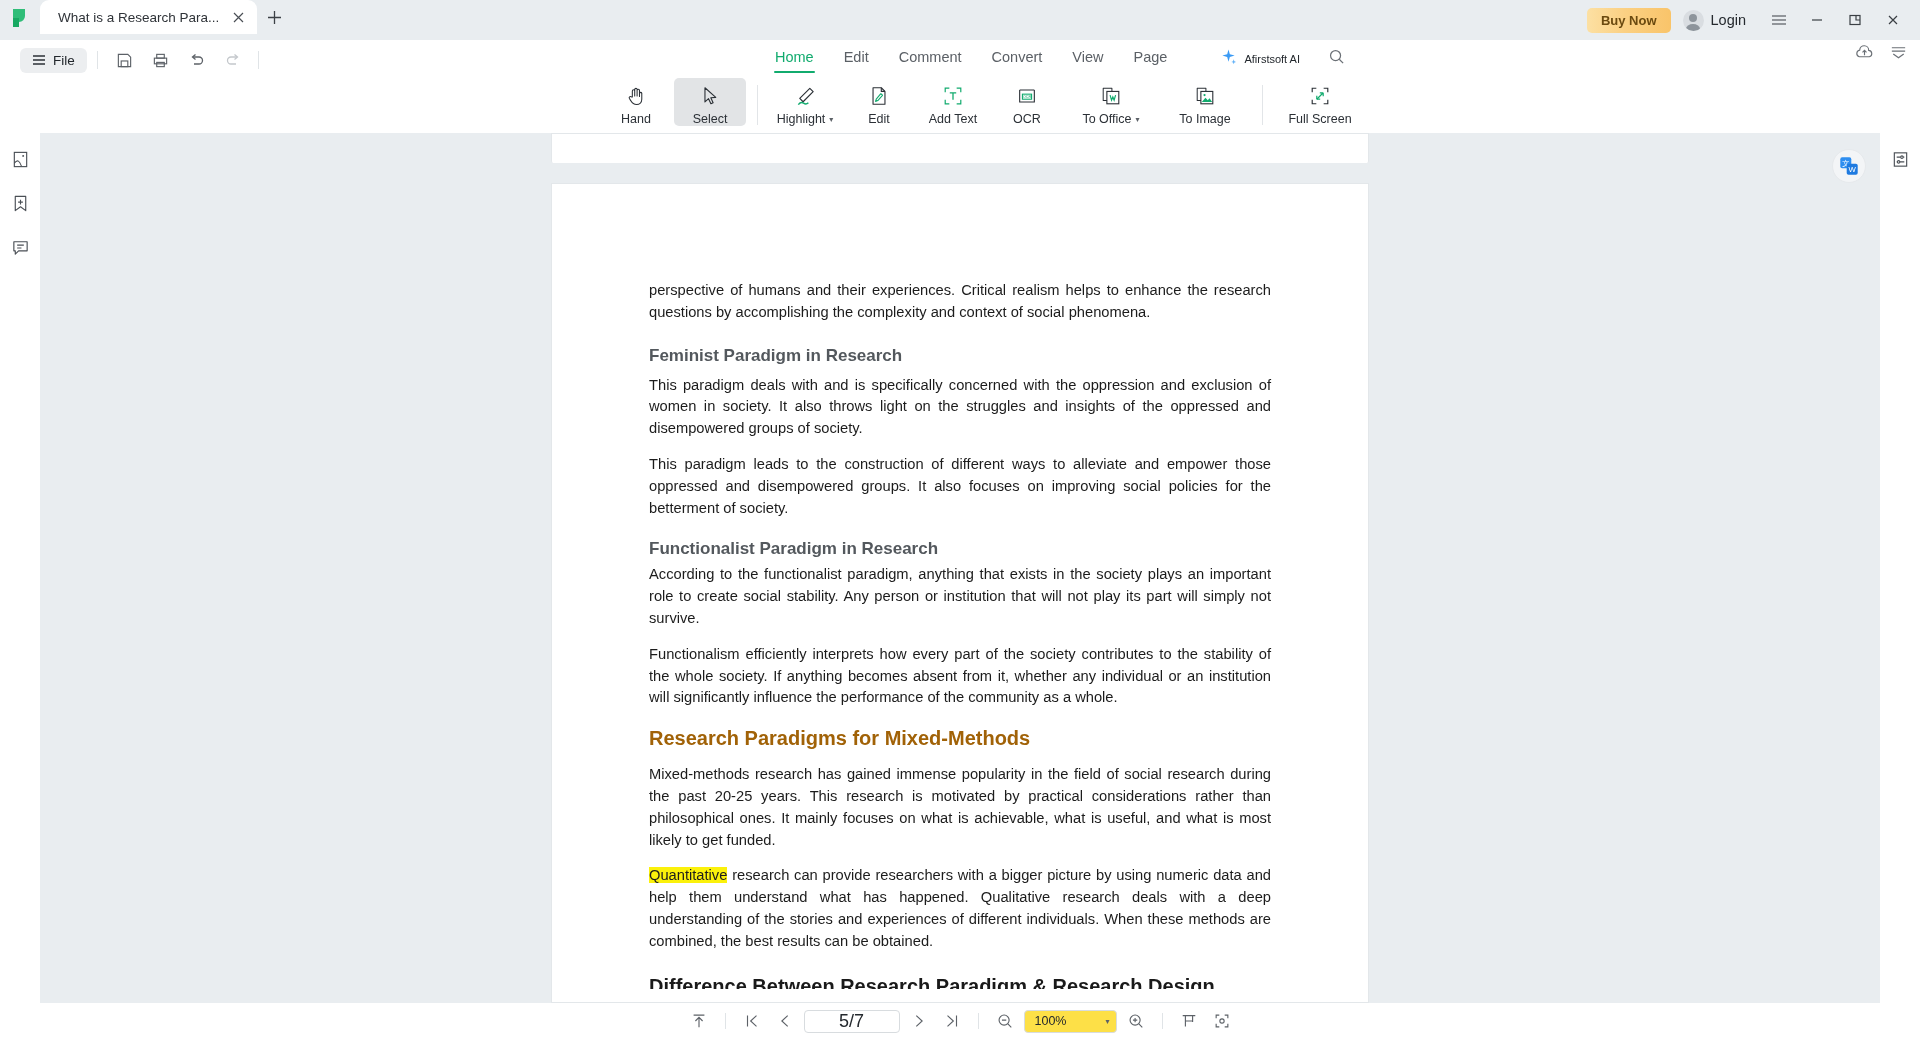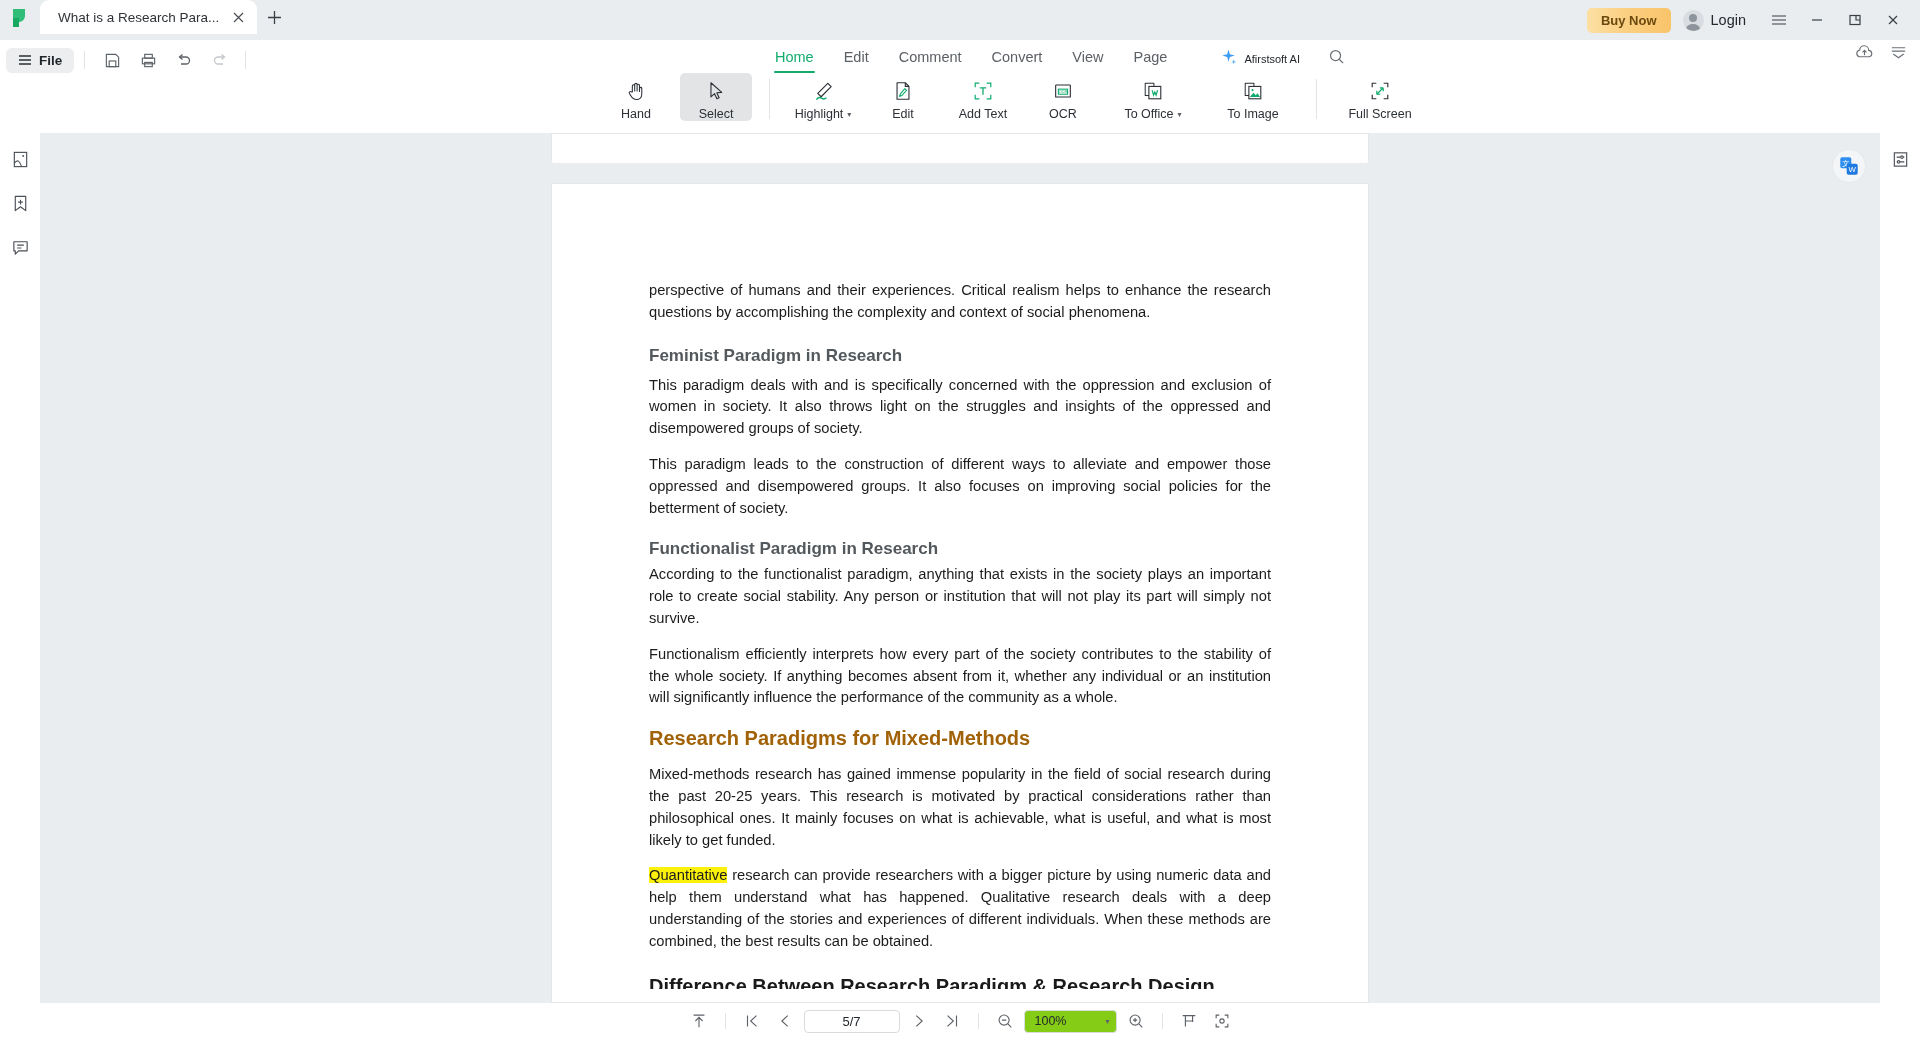--- a/index.html
+++ b/index.html
@@ -101,22 +101,22 @@
     display: flex; align-items: flex-end; gap: 7px;
     margin-left: 38px; font-size: 11px; color: #22272c;
   }
   .search-ic { margin-left: 28px; display:flex; align-items:center; }
   .ribbon-right {
     position: absolute; right: 12px; top: 2px;
     display: flex; align-items: center; gap: 14px;
   }
 
   .ribbon-tools {
-    display: flex; align-items: flex-start;
-    height: 58px; padding-left: 600px; gap: 8px;
+    display: flex; align-items: center;
+    height: 58px; padding-left: 600px; gap: 2px;
   }
   .tool {
     width: 72px; min-width: 72px;
     display: flex; flex-direction: column; align-items: center;
     padding-top: 5px; border-radius: 5px; gap: 3px;
   }
   .tool.wide { width: 92px; min-width: 92px; }
   .tool.active { background: #e2e4e6; }
   .tool-ic { height: 26px; display: flex; align-items: center; justify-content: center; }
   .tool-lbl {
@@ -198,30 +198,30 @@
   }
   .bb-ic {
     width: 28px; height: 26px;
     display: flex; align-items: center; justify-content: center;
     color: #5c6167;
   }
   .bb-sep { width: 1px; height: 16px; background: #e0e4e7; margin: 0 7px; }
   .page-field {
     width: 96px; height: 23px;
     border: 1px solid #d8dcdf; border-radius: 4px;
-    font-size: 13px; color: #23282d; text-align: right;
+    font-size: 18px; color: #23282d; text-align: right;
     display: flex; align-items: center; justify-content: center;
     background: #fff;
   }
   .zoom-field {
     width: 93px; height: 23px;
     border: 1px solid #d8dcdf; border-radius: 4px;
     font-size: 12.5px; color: #23282d;
     display: flex; align-items: center;
-    padding: 0 6px 0 10px; background: #84cc16;
+    padding: 0 6px 0 10px; background: #fde047;
   }
   .zoom-field .zcaret { margin-left: auto; font-size: 8px; color: #5c6167; }
 </style>
 </head>
 <body>
 
 <div class="titlebar">
   <div class="logo">
     <svg width="22" height="22" viewBox="0 0 22 22">
       <path d="M4 2 L16 2 L16 9 A6 6 0 0 1 10 15 L10 20 L4 20 Z" fill="#2fbd78"></path>
@@ -270,21 +270,21 @@
     <div class="win-btn">
       <svg width="16" height="16" viewBox="0 0 16 16">
           <path d="M4 4 L12 12 M12 4 L4 12" stroke="#3a3f44" stroke-width="1.2"></path>
         </svg>
     </div>
   </div>
 </div>
 
 <div class="ribbon">
 
-  <div style="position:absolute;left:6px;top:3px;display:flex;align-items:center;gap:2px;font-weight:bold;">
+  <div style="position:absolute;left:20px;top:3px;display:flex;align-items:center;gap:2px;">
     <div style="display:flex;align-items:center;gap:7px;background:#eceef0;border-radius:6px;padding:5px 12px;">
       <svg width="14" height="14" viewBox="0 0 14 14">
           <path d="M1 3 H13 M1 7 H13 M1 11 H13" stroke="#2b3036" stroke-width="1.3"></path>
         </svg>
       <span style="font-size:13.5px;color:#22272c;">File</span>
     </div>
     <div style="width:1px;height:18px;background:#e0e4e7;margin:0 8px;"></div>
     <div class="win-btn">
       <svg width="17" height="17" viewBox="0 0 18 18">
           <path d="M2.5 2.5 H12.5 L15.5 5.5 V15.5 H2.5 Z" stroke="#5c6167" stroke-width="1.2" fill="none"></path>

